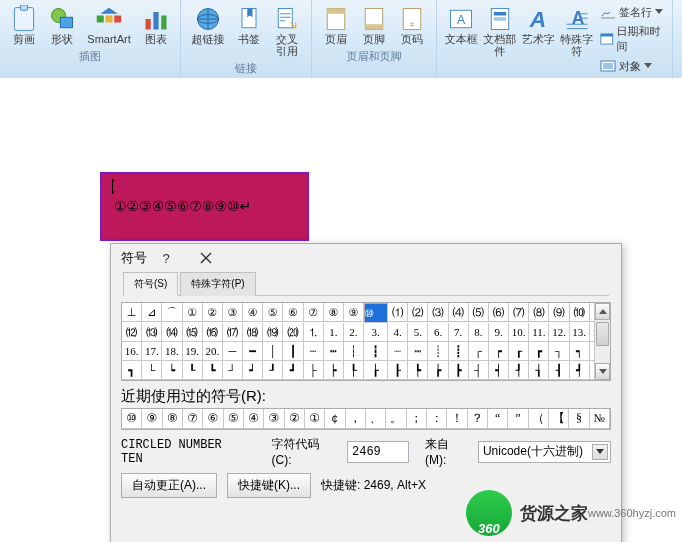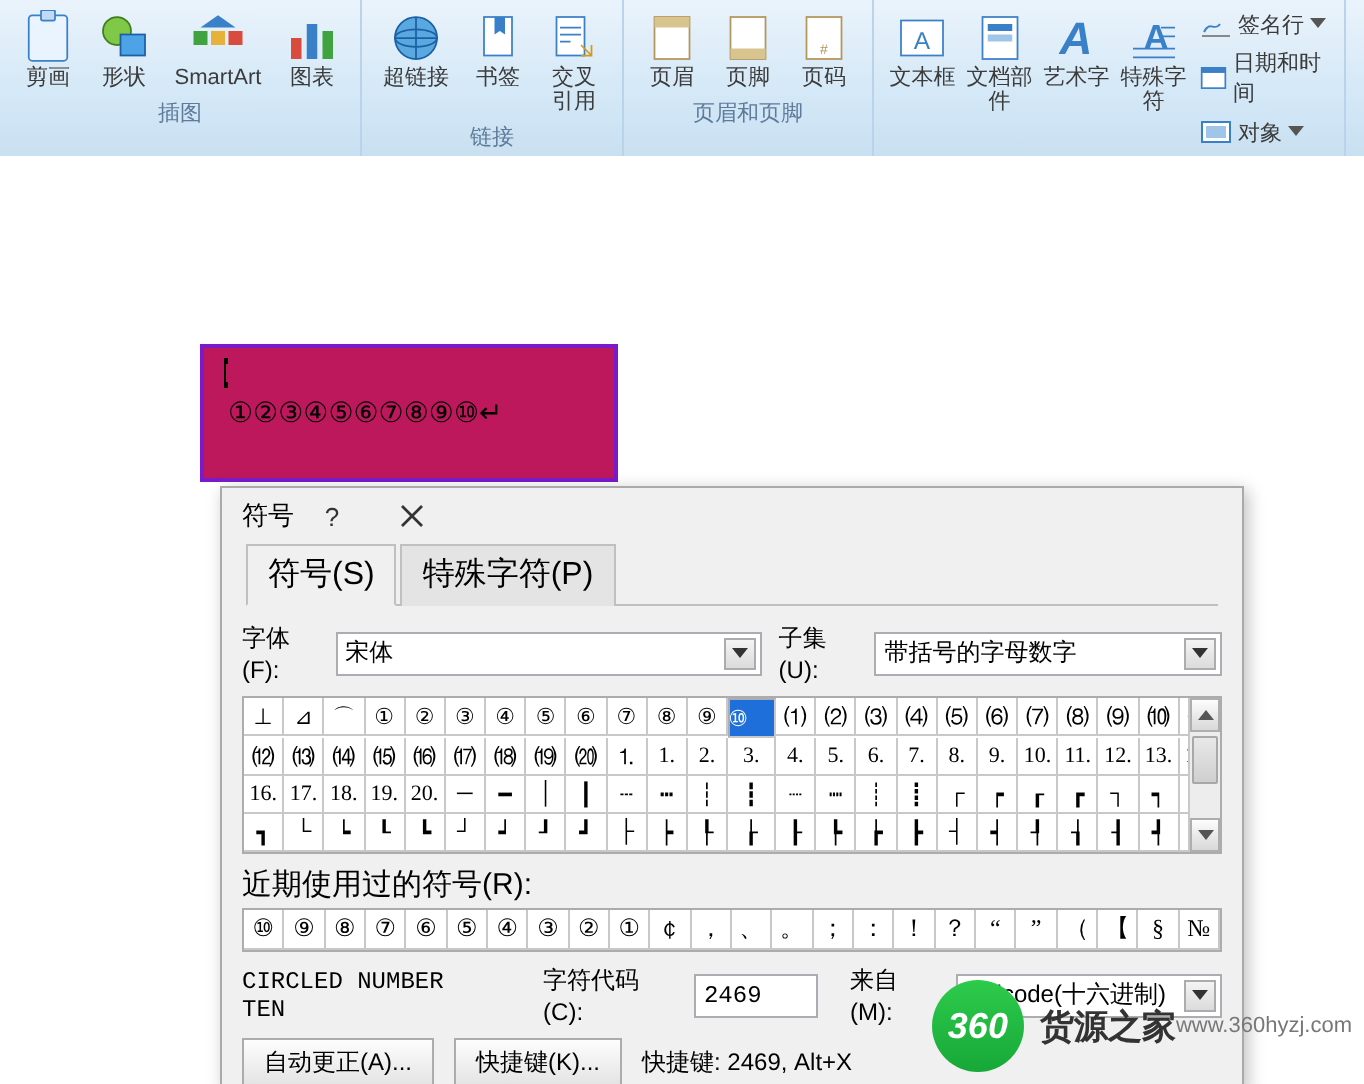--- a/index.html
+++ b/index.html
@@ -21,21 +21,21 @@
   .hl{position:absolute;left:100px;top:172px;width:205px;height:65px;border:2px solid #7A1BCB;background:#be185d;}
   .hl-text{position:absolute;left:12px;top:24px;font-size:14px;font-family:SimSun;}
   .hl-cursor{position:absolute;left:10px;top:5px;width:1px;height:9px;border-left:1px solid #000;border-top:3px solid #000;border-bottom:3px solid #000;}
   
   .dlg{position:absolute;left:110px;top:243px;width:510px;height:300px;background:#F0F0F0;border:1px solid #AAA;box-shadow:2px 2px 8px rgba(0,0,0,.25);}
   .dlg-ttl{height:28px;display:flex;align-items:center;padding:0 4px 0 10px;font-size:13px;}
   .dlg-ctrls{display:flex;gap:2px}
   .dlg-x{width:38px;height:22px;display:flex;align-items:center;justify-content:center;font-size:13px;color:#333;cursor:pointer;}
   .dlg-body{padding:0 10px 8px 10px;}
   .tabs{display:flex;border-bottom:1px solid #C0C0C0;margin:0 2px;}
-  .tab{padding:4px 10px;border:1px solid #C0C0C0;border-bottom:none;background:#F0F0F0;margin-right:2px;margin-bottom:-1px;cursor:pointer;font-size:16px;}
+  .tab{padding:4px 10px;border:1px solid #C0C0C0;border-bottom:none;background:#F0F0F0;margin-right:2px;margin-bottom:-1px;cursor:pointer;font-size:10px;}
   .tab.active{background:#F0F0F0;border-bottom:1px solid #F0F0F0;}
   .tab:not(.active){background:#E4E4E4;}
   .row{display:flex;align-items:center;margin-top:8px;gap:4px;}
   .lbl{font-size:12px;}
   .sel{border:1px solid #ABADB3;background:#fff;height:20px;display:flex;align-items:center;padding:0 18px 0 4px;position:relative;font-size:12px;}
   .sel .ar{position:absolute;right:2px;top:2px;width:14px;height:14px;border:1px solid #ACACAC;background:linear-gradient(#F4F4F4,#DBDBDB);display:flex;align-items:center;justify-content:center;}
   .sel .ar svg{width:8px;height:6px}
   
   .cgrid{margin-top:6px;border:1px solid #ACACAC;background:#fff;display:grid;grid-template-columns:repeat(24,1fr);position:relative;}
   .cgrid .c{border-right:1px solid #C8C8C8;border-bottom:1px solid #C8C8C8;height:18px;display:flex;align-items:center;justify-content:center;font-size:11px;font-family:SimSun,'Arial Unicode MS';cursor:pointer;background:#fff;overflow:hidden;}
@@ -46,21 +46,21 @@
   .vsb .thumb{position:absolute;left:1px;right:1px;top:2px;height:22px;background:linear-gradient(#E8E8E8,#CFCFCF);border:1px solid #A8A8A8;border-radius:1px;}
   .recent-lbl{margin-top:6px;font-size:15px;}
   .rgrid{margin-top:2px;border:1px solid #ACACAC;background:#fff;display:grid;grid-template-columns:repeat(24,1fr);grid-auto-rows:20px;}
   .rgrid .c{border-right:1px solid #C8C8C8;border-bottom:1px solid #C8C8C8;display:flex;align-items:center;justify-content:center;font-size:12px;font-family:SimSun,'Arial Unicode MS';cursor:pointer;}
   .info{margin-top:6px;display:flex;align-items:center;gap:8px;font-size:12px;}
   .txtin{border:1px solid #ABADB3;background:#fff;height:20px;padding:0 4px;display:flex;align-items:center;min-width:52px;font-family:'Courier New',monospace;}
   .btnrow{display:flex;gap:10px;align-items:center;margin-top:6px;}
   .wbtn{border:1px solid #ACACAC;background:linear-gradient(#FDFDFD,#E3E3E3);padding:3px 10px;font-size:12px;cursor:pointer;}
   
   .wm{position:absolute;right:6px;bottom:6px;display:flex;align-items:center;gap:8px;}
-  .wm-badge{width:46px;height:46px;border-radius:50%;background:linear-gradient(#2DCB4C,#17A838);display:flex;align-items:center;justify-content:center;color:#fff;font-weight:bold;font-size:18px;font-style:italic;}
+  .wm-badge{width:46px;height:46px;border-radius:50%;background:linear-gradient(#2DCB4C,#17A838);display:flex;align-items:flex-end;justify-content:center;color:#fff;font-weight:bold;font-size:13px;font-style:italic;}
   .wm-txt{display:flex;flex-direction:row;line-height:15px;}
   .wm-txt .cn{font-size:17px;font-weight:bold;color:#333;}
   .wm-txt .en{font-size:11px;color:#777;}
 </style>
 </head>
 <body>
 
 <div class="ribbon">
   <div class="rgrp">
     <div class="rgrp-items">
@@ -249,41 +249,20 @@
           </svg>
         </div>
     </div>
   </div>
   <div class="dlg-body">
     <div class="tabs">
       <div class="tab active"><span>符号(S)</span></div>
       <div class="tab"><span>特殊字符(P)</span></div>
     </div>
 
-    <div class="row">
-      <span class="lbl">字体(F):</span>
-      <div class="sel" style="width:190px">
-        <span>宋体</span>
-        <div class="ar">
-            <svg viewBox="0 0 8 6">
-              <polygon points="0,0 8,0 4,5" fill="#333"></polygon>
-            </svg>
-          </div>
-      </div>
-      <span style="flex:1"></span>
-      <span class="lbl">子集(U):</span>
-      <div class="sel" style="width:150px">
-        <span>带括号的字母数字</span>
-        <div class="ar">
-            <svg viewBox="0 0 8 6">
-              <polygon points="0,0 8,0 4,5" fill="#333"></polygon>
-            </svg>
-          </div>
-      </div>
-    </div>
 
     <div class="cgrid" id="cgrid">
       <div class="c">⊥</div>
         <div class="c">⊿</div>
         <div class="c">⌒</div>
         <div class="c">①</div>
         <div class="c">②</div>
         <div class="c">③</div>
         <div class="c">④</div>
         <div class="c">⑤</div>

